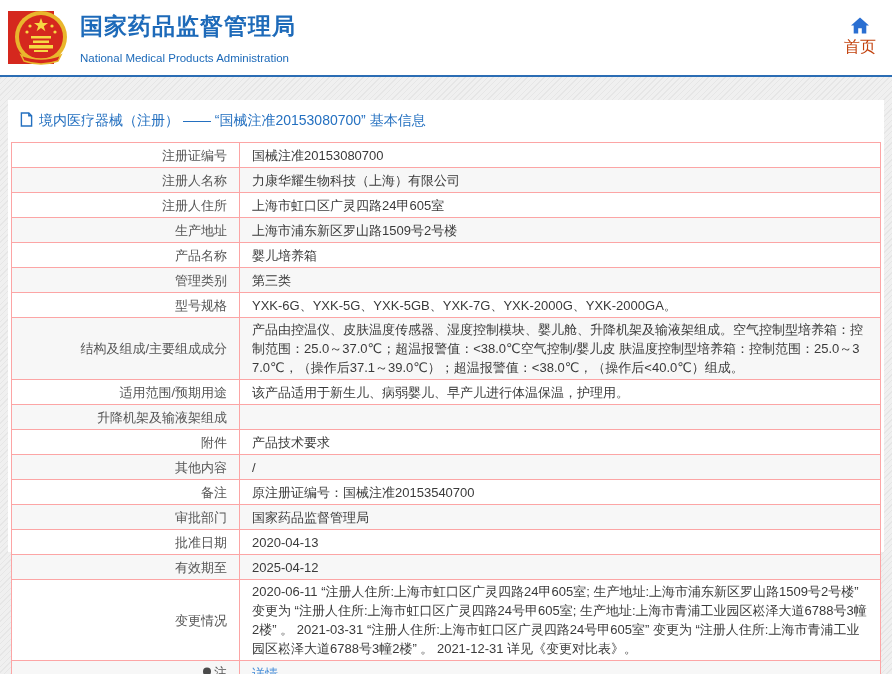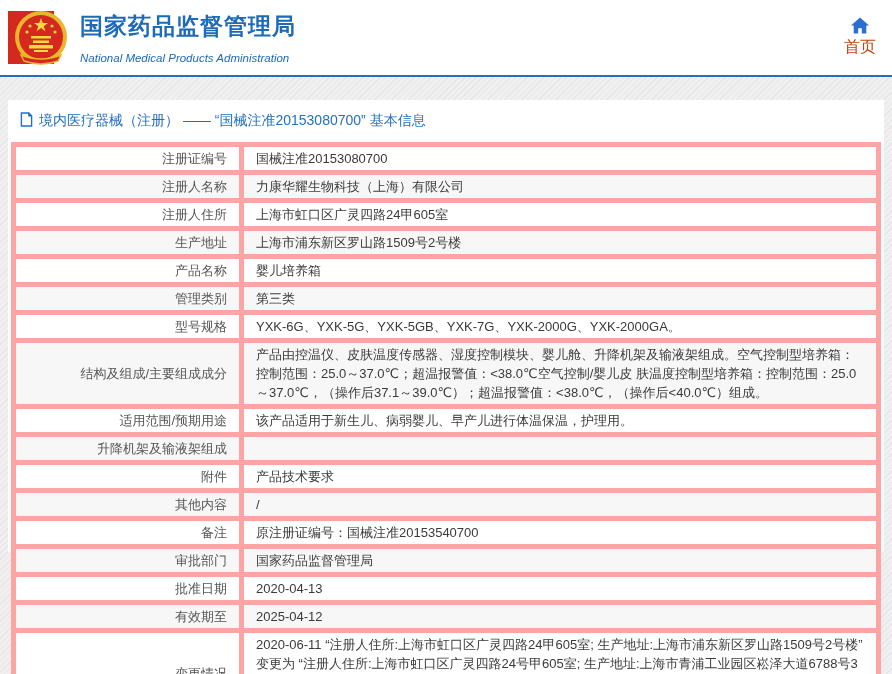--- a/index.html
+++ b/index.html
@@ -10,39 +10,39 @@
   }
   
   .header {
     height:77px; background:#fff; border-bottom:2px solid #2b6db4;
     display:flex; align-items:center; padding:0 16px 0 8px;
   }
   .logo { display:flex; align-items:center; cursor:pointer; }
   .logo-emblem { width:62px; height:60px; flex:0 0 auto; }
   .logo-text { margin-left:10px; }
   .logo-title { font-size:23px; font-weight:bold; color:#1d6ab9; letter-spacing:1px; line-height:28px; }
-  .logo-subtitle { font-size:11.5px; color:#1d6ab9; margin-top:12px;font-style:italic; }
+  .logo-subtitle { font-size:11.5px; color:#1d6ab9; margin-top:12px; }
   .section-title { margin-left:30px; display:flex; align-items:center; gap:5px;
     font-size:17px; color:#2b2b2b; font-weight:bold; cursor:pointer; }
   .header-nav { margin-left:auto; display:flex; gap:30px; }
   .nav-item { display:flex; flex-direction:column; align-items:center; gap:3px; cursor:pointer; }
   .nav-item svg { display:block; }
   .nav-label { font-size:16px; color:#c2410c; white-space:nowrap; }
   
   .panel {
     margin:23px 8px 0 8px; background:#fff; height:452px; padding:8px 2px 0 2px;
   }
   .breadcrumb {
     display:flex; align-items:center; gap:6px;
     padding:4px 0 8px 10px; font-size:14px; color:#2470c0;
   }
   
   table.info { border-collapse:collapse; width:calc(100% - 2px); margin:4px 0 0 1px;
     font-size:13px; table-layout:fixed; }
-  table.info td { border:5px solid #fca5a5; padding:2px 12px; height:25px; line-height:19px;
+  table.info td { border:1px solid #fca5a5; padding:2px 12px; height:25px; line-height:19px;
     vertical-align:middle; word-break:break-all; }
   td.label-cell { width:228px; text-align:right; color:#555; }
   td.value-cell { color:#3a3a3a; text-align:left; }
   tr.even { background:#f7f7f7; }
   tr.odd { background:#ffffff; }
   .multiline td { line-height:20px; padding-top:5px; padding-bottom:5px; }
   a.detail-link { color:#4a90d9; text-decoration:none; cursor:pointer; }
   .pin-icon { display:inline-block; vertical-align:-2px; margin-right:2px; }
 </style>
 </head>

